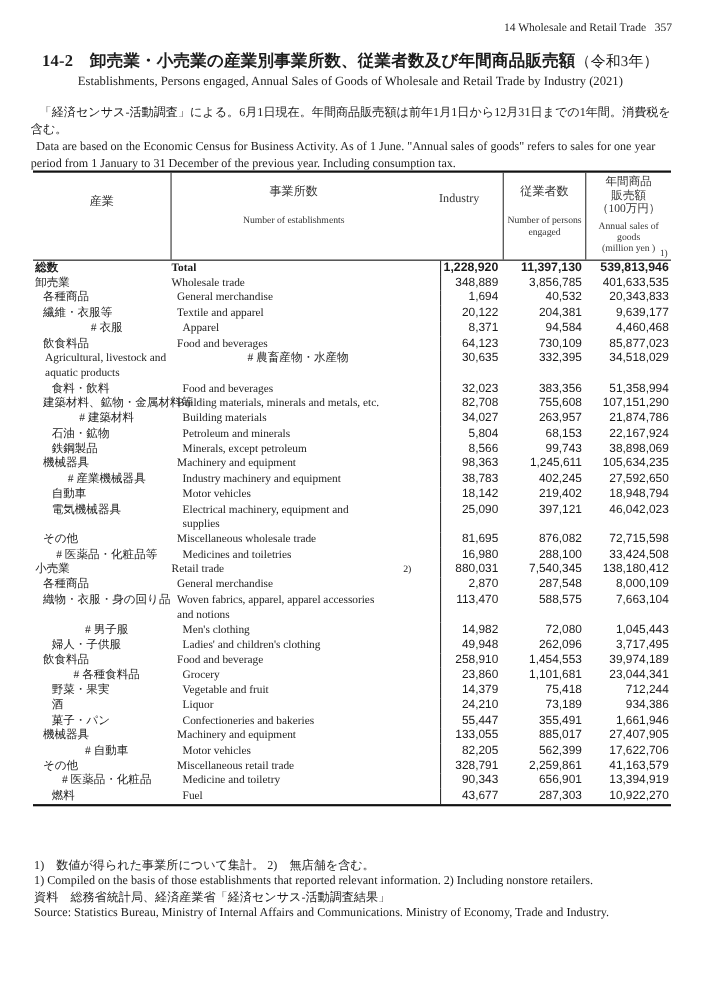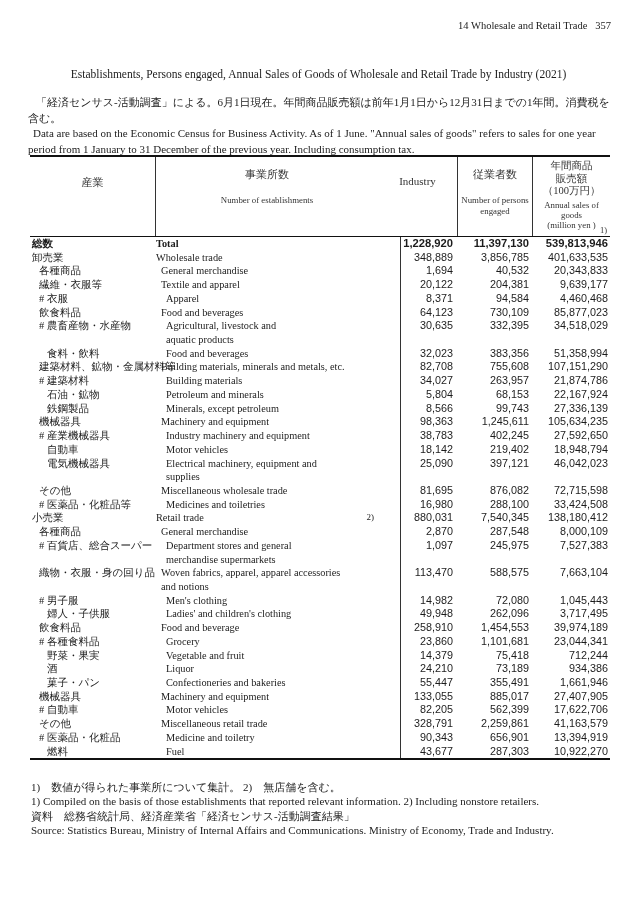--- a/index.html
+++ b/index.html
@@ -86,21 +86,21 @@
     font-family:"Liberation Sans","DejaVu Sans",sans-serif;
     font-size:10.8px;text-align:right;
   }
   .c.num.vline{border-left:1px solid #333;}
   .n1{padding-right:4px;margin-left:22px;}
   .n2{padding-right:3px;}
   .n3{padding-right:2px;}
   .jp.lvl0{padding-left:2px;}
   .jp.lvl1{padding-left:9px;}
   .jp.lvl2{padding-left:17px;}
-  .jp.lvlh{padding-left:9px;}
+  .jp.lvlh{padding-left:9px;text-align:center;}
   .en.lvl0{padding-left:1px;}
   .en.lvl1{padding-left:6px;}
   .en.lvl2{padding-left:11px;}
   .trow.bold .c{font-weight:bold;}
   .trow.bold .c.num{font-size:11.2px;}
   .marker{
     position:absolute;right:4px;top:0;
     font-size:9px;
   }
 
@@ -110,20 +110,21 @@
   }
   .footnotes p{margin:0;}
 </style>
 </head>
 <body>
 
 <div class="page">
 
   <div class="running-header">14 Wholesale and Retail Trade   357</div>
 
+  <div class="title-jp"><span>14-2　卸売業・小売業の産業別事業所数、従業者数及び年間商品販売額</span><span class="era">（令和3年）</span></div>
   <div class="title-en">Establishments, Persons engaged, Annual Sales of Goods of Wholesale and Retail Trade by Industry (2021)</div>
 
   <div class="notes">
     <p class="note-jp">「経済センサス-活動調査」による。6月1日現在。年間商品販売額は前年1月1日から12月31日までの1年間。消費税を含む。</p>
     <p class="note-en">Data are based on the Economic Census for Business Activity. As of 1 June. "Annual sales of goods" refers to sales for one year period from 1 January to 31 December of the previous year. Including consumption tax.</p>
   </div>
 
   <div class="tbl">
     <div class="thead">
       <div class="hcell h-industry-jp">産業</div>
@@ -185,23 +186,23 @@
           <div class="c num n3">4,460,468</div>
         </div>
         <div class="trow">
           <div class="c jp lvl1">飲食料品</div>
           <div class="c en lvl1">Food and beverages</div>
           <div class="c num n1 vline">64,123</div>
           <div class="c num n2">730,109</div>
           <div class="c num n3">85,877,023</div>
         </div>
         <div class="trow">
-          <div class="c jp lvlh"># 農畜産物・水産物</div>
           <div class="c en lvl2">Agricultural, livestock and
 aquatic products</div>
+          <div class="c jp lvlh"># 農畜産物・水産物</div>
           <div class="c num n1 vline">30,635</div>
           <div class="c num n2">332,395</div>
           <div class="c num n3">34,518,029</div>
         </div>
         <div class="trow">
           <div class="c jp lvl2">食料・飲料</div>
           <div class="c en lvl2">Food and beverages</div>
           <div class="c num n1 vline">32,023</div>
           <div class="c num n2">383,356</div>
           <div class="c num n3">51,358,994</div>
@@ -225,21 +226,21 @@
           <div class="c en lvl2">Petroleum and minerals</div>
           <div class="c num n1 vline">5,804</div>
           <div class="c num n2">68,153</div>
           <div class="c num n3">22,167,924</div>
         </div>
         <div class="trow">
           <div class="c jp lvl2">鉄鋼製品</div>
           <div class="c en lvl2">Minerals, except petroleum</div>
           <div class="c num n1 vline">8,566</div>
           <div class="c num n2">99,743</div>
-          <div class="c num n3">27,336,139</div>
+          <div class="c num n3">38,898,069</div>
         </div>
         <div class="trow">
           <div class="c jp lvl1">機械器具</div>
           <div class="c en lvl1">Machinery and equipment</div>
           <div class="c num n1 vline">98,363</div>
           <div class="c num n2">1,245,611</div>
           <div class="c num n3">105,634,235</div>
         </div>
         <div class="trow">
           <div class="c jp lvlh"># 産業機械器具</div>
@@ -285,28 +286,20 @@
           <div class="c num n3">138,180,412</div>
         </div>
         <div class="trow">
           <div class="c jp lvl1">各種商品</div>
           <div class="c en lvl1">General merchandise</div>
           <div class="c num n1 vline">2,870</div>
           <div class="c num n2">287,548</div>
           <div class="c num n3">8,000,109</div>
         </div>
         <div class="trow">
-          <div class="c jp lvlh"># 百貨店、総合スーパー</div>
-          <div class="c en lvl2">Department stores and general
-merchandise supermarkets</div>
-          <div class="c num n1 vline">1,097</div>
-          <div class="c num n2">245,975</div>
-          <div class="c num n3">7,527,383</div>
-        </div>
-        <div class="trow">
           <div class="c jp lvl1">織物・衣服・身の回り品</div>
           <div class="c en lvl1">Woven fabrics, apparel, apparel accessories
 and notions</div>
           <div class="c num n1 vline">113,470</div>
           <div class="c num n2">588,575</div>
           <div class="c num n3">7,663,104</div>
         </div>
         <div class="trow">
           <div class="c jp lvlh"># 男子服</div>
           <div class="c en lvl2">Men's clothing</div>

